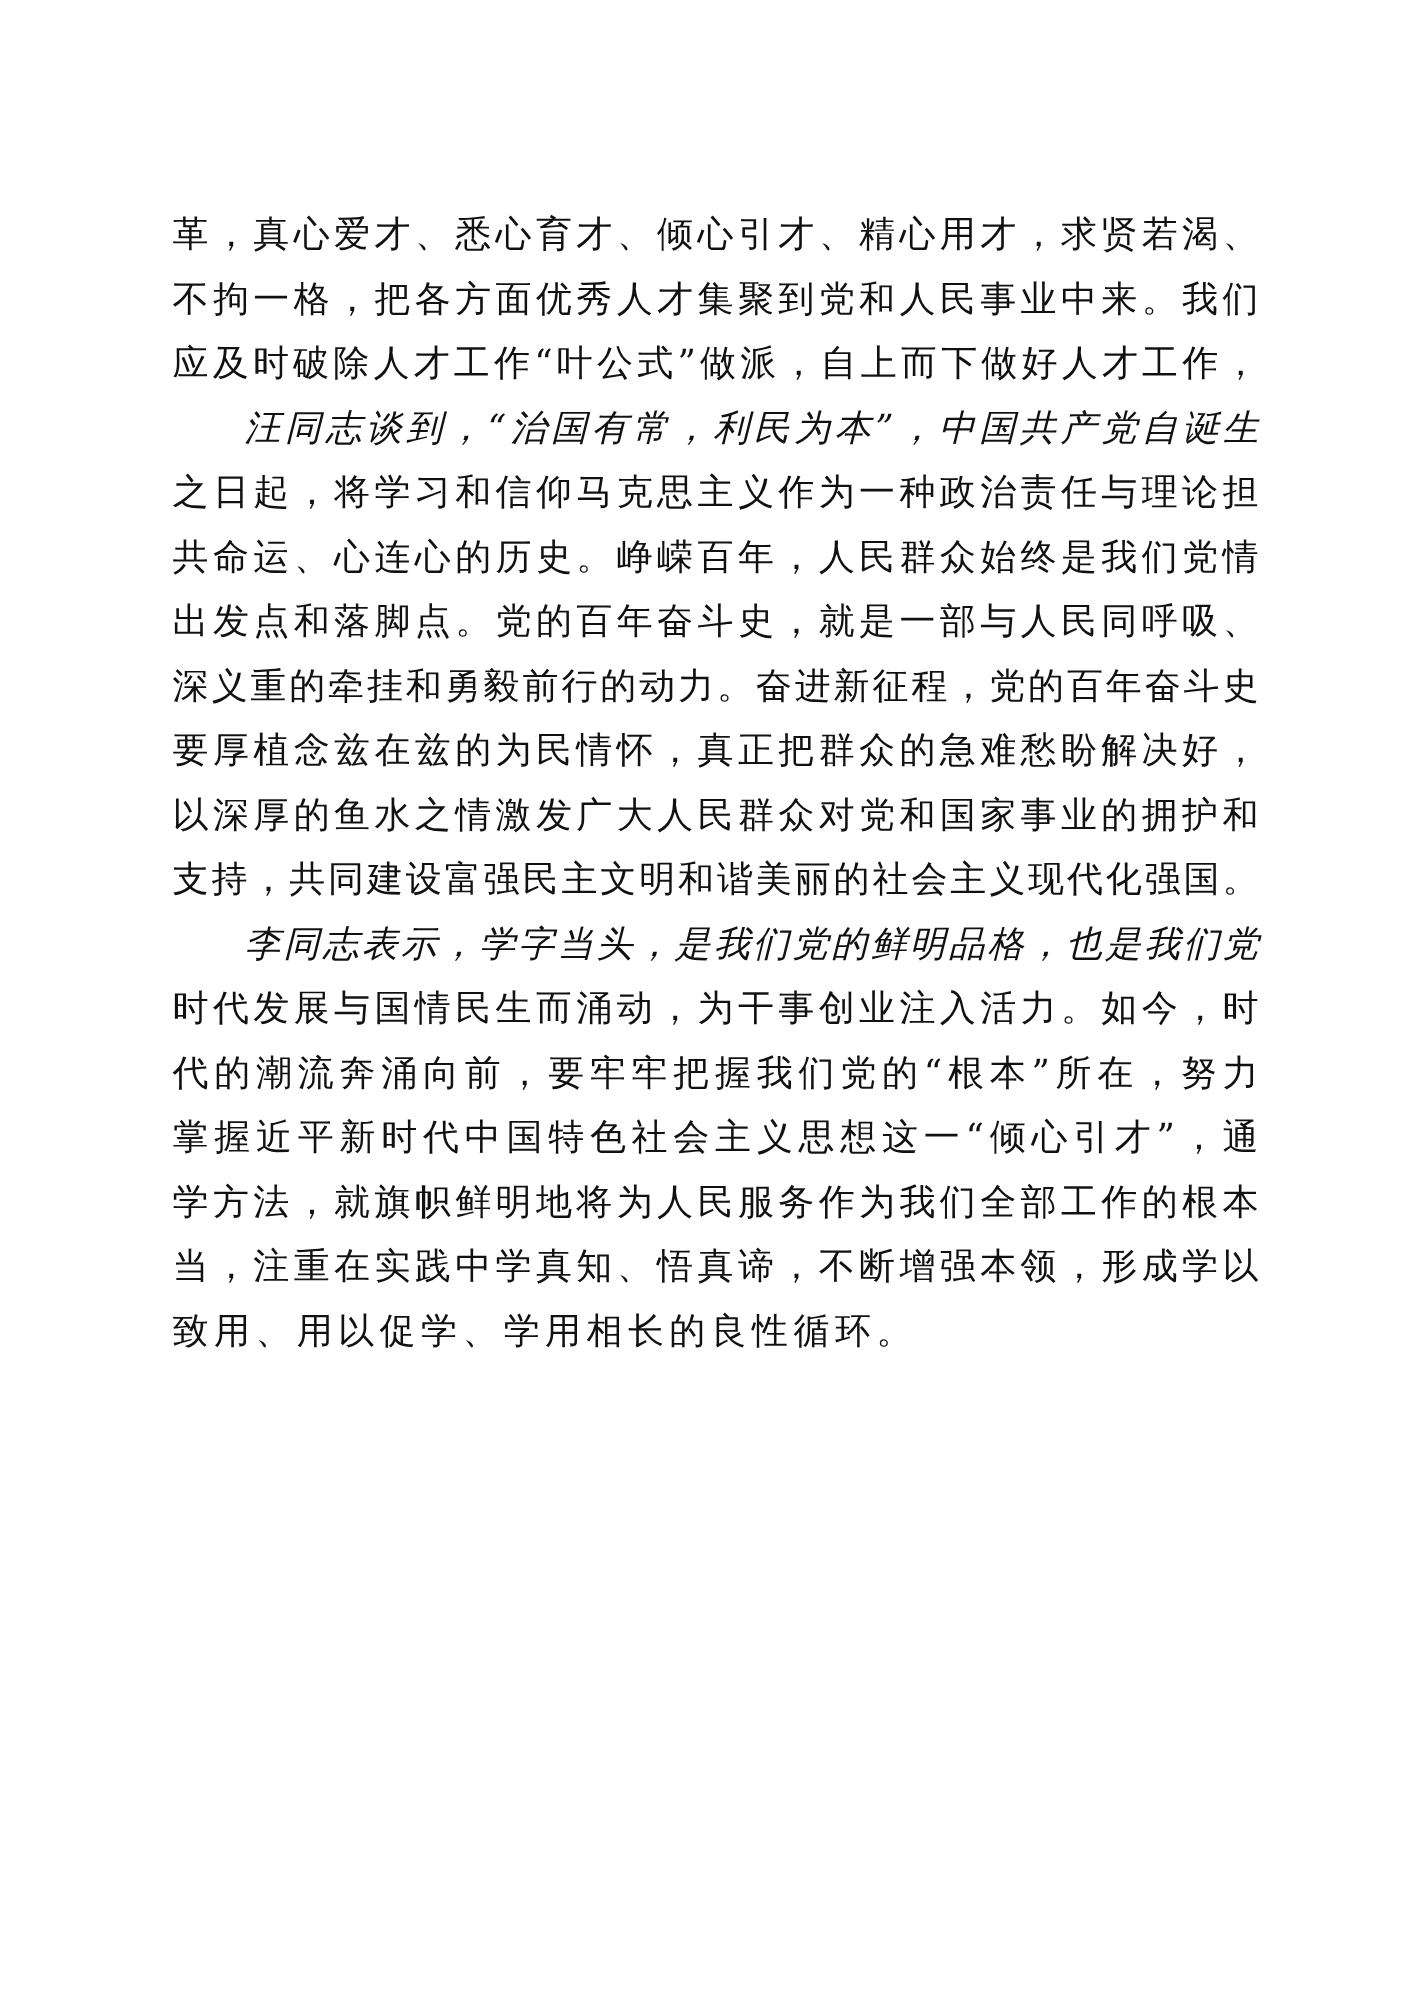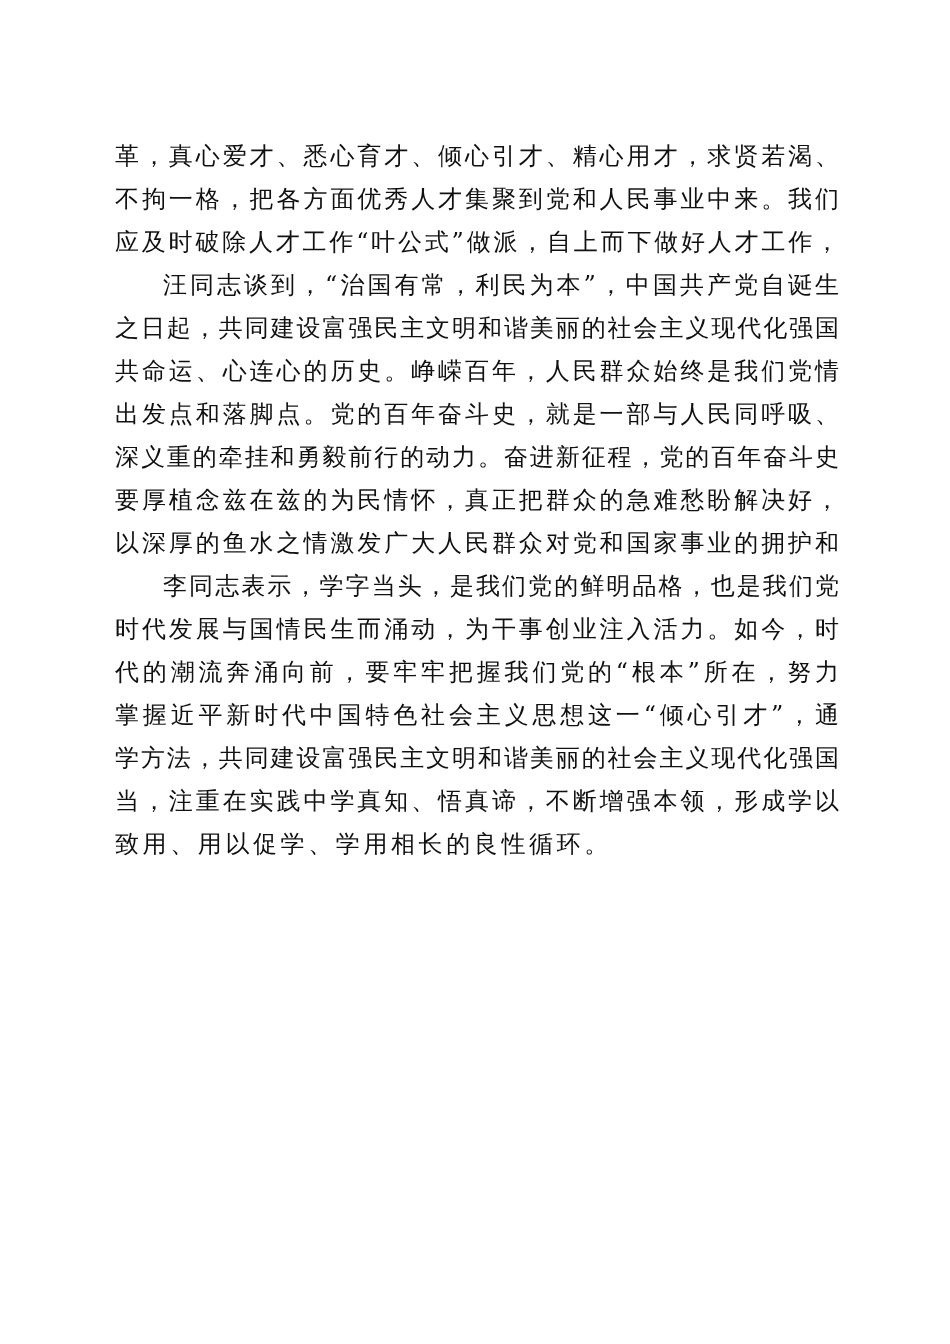--- a/index.html
+++ b/index.html
@@ -12,49 +12,50 @@
     line-height: 43px;
     font-family: "DejaVu Serif", "Liberation Serif", serif;
     font-size: 24px;
     color: #111111;
     white-space: nowrap;
     text-align: justify;
     text-align-last: justify;
     letter-spacing: 0;
   }
   .line.last { text-align-last: left; letter-spacing: 3.6px; }
-  .line.indent { padding-left: 48px; }
+  .line.indent { padding-left: 48px; font-style: italic; }
   .para { margin: 0; padding: 0; }
 </style>
 </head>
 <body>
 
 <div class="page">
   <div class="text-body">
 
     <div class="para">
       <span class="line">革，真心爱才、悉心育才、倾心引才、精心用才，求贤若渴、</span>
       <span class="line">不拘一格，把各方面优秀人才集聚到党和人民事业中来。我们</span>
       <span class="line">应及时破除人才工作“叶公式”做派，自上而下做好人才工作，</span>
     </div>
 
     <div class="para">
       <span class="line indent">汪同志谈到，“治国有常，利民为本”，中国共产党自诞生</span>
-      <span class="line">之日起，共同建设富强民主文明和谐美丽的社会主义现代化强国</span>
+      <span class="line">之日起，将学习和信仰马克思主义作为一种政治责任与理论担</span>
       <span class="line">共命运、心连心的历史。峥嵘百年，人民群众始终是我们党情</span>
       <span class="line">出发点和落脚点。党的百年奋斗史，就是一部与人民同呼吸、</span>
       <span class="line">深义重的牵挂和勇毅前行的动力。奋进新征程，党的百年奋斗史</span>
       <span class="line">要厚植念兹在兹的为民情怀，真正把群众的急难愁盼解决好，</span>
       <span class="line">以深厚的鱼水之情激发广大人民群众对党和国家事业的拥护和</span>
+      <span class="line">支持，共同建设富强民主文明和谐美丽的社会主义现代化强国。</span>
     </div>
 
     <div class="para">
       <span class="line indent">李同志表示，学字当头，是我们党的鲜明品格，也是我们党</span>
       <span class="line">时代发展与国情民生而涌动，为干事创业注入活力。如今，时</span>
       <span class="line">代的潮流奔涌向前，要牢牢把握我们党的“根本”所在，努力</span>
       <span class="line">掌握近平新时代中国特色社会主义思想这一“倾心引才”，通</span>
-      <span class="line">学方法，共同建设富强民主文明和谐美丽的社会主义现代化强国</span>
+      <span class="line">学方法，就旗帜鲜明地将为人民服务作为我们全部工作的根本</span>
       <span class="line">当，注重在实践中学真知、悟真谛，不断增强本领，形成学以</span>
       <span class="line last">致用、用以促学、学用相长的良性循环。</span>
     </div>
 
   </div>
 </div>
 
 </body></html>

